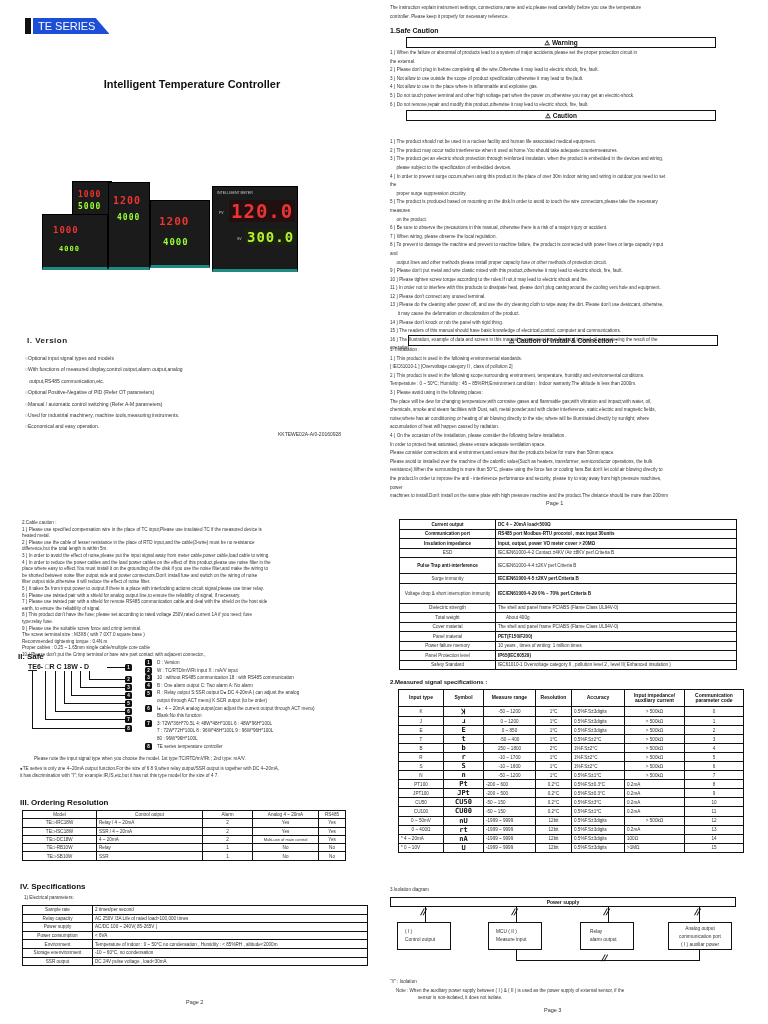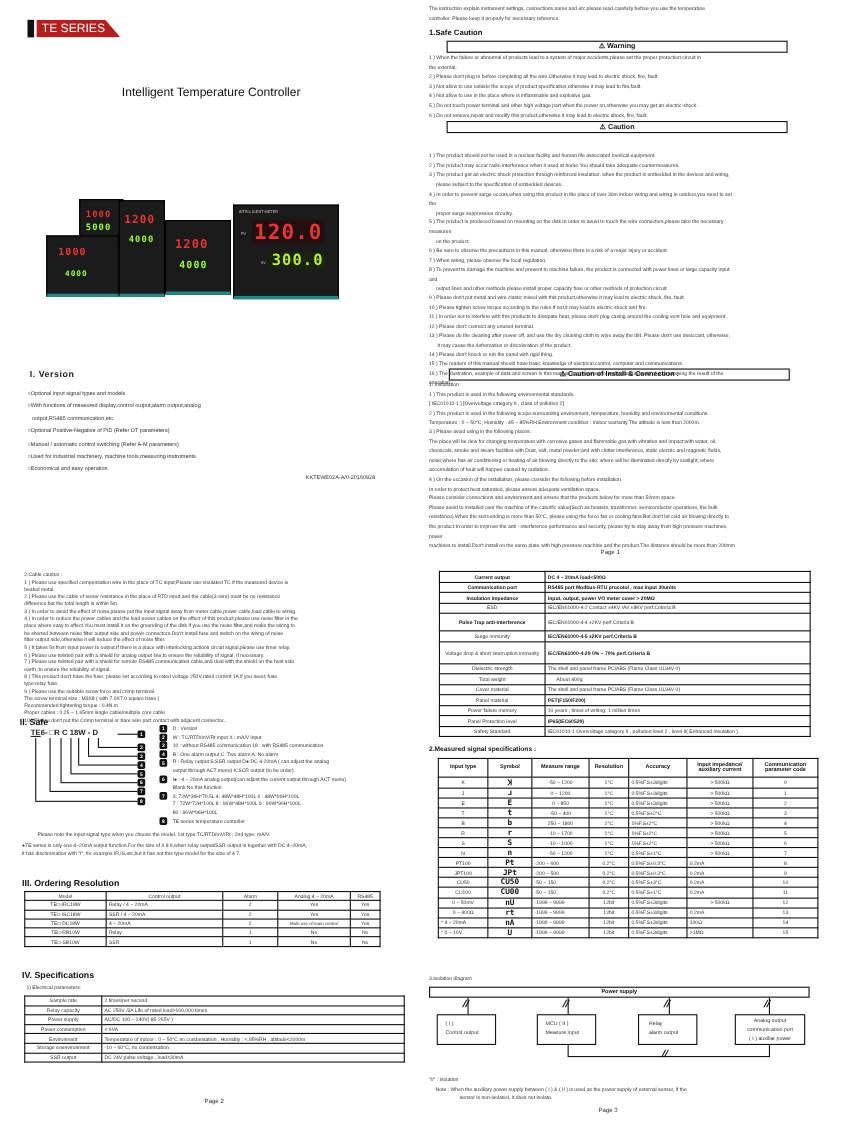--- a/index.html
+++ b/index.html
@@ -4,22 +4,22 @@
 <style>
 *{box-sizing:border-box;margin:0;padding:0}
 html,body{width:768px;height:1024px;background:#fff;overflow:hidden}
 body{position:relative;font-family:"Liberation Sans",sans-serif;color:#222}
 .page{position:absolute;background:#fff}
 .abs{position:absolute}
 .tiny{font-size:4.6px;line-height:6.6px;color:#333}
 
 .series-tag{position:absolute;left:25px;top:18px;height:16px;display:flex;align-items:stretch}
 .series-tag .bar{width:6px;background:#111;margin-right:2px}
-.series-tag .label{background:#b91c1c;color:#fff;font-size:11px;line-height:16px;padding:0 14px 0 5px;clip-path:polygon(0 0,82% 0,100% 100%,0 100%)}
-.cover-title{position:absolute;left:0;width:384px;text-align:center;font-weight:normal;color:#111}
+.series-tag .label{background:#1d4ed8;color:#fff;font-size:11px;line-height:16px;padding:0 14px 0 5px;clip-path:polygon(0 0,82% 0,100% 100%,0 100%)}
+.cover-title{position:absolute;left:0;width:384px;text-align:center;font-weight:bold;color:#111}
 .product-img{position:absolute;left:36px;top:178px;width:278px;height:95px}
 .unit{position:absolute;background:#1b1b1b;border:1px solid #000;border-bottom:3px solid #1e8a82}
 .lcd{position:absolute;font-family:"DejaVu Sans Mono",monospace;font-weight:bold;letter-spacing:1px}
 .feat-h{position:absolute;left:27px;top:336px;font-size:8px;font-weight:bold;letter-spacing:.5px}
 .feat-list{position:absolute;left:25px;top:353px;width:230px;font-size:5px;line-height:11.4px;color:#333}
 .feat-list li{list-style:none}
 .code-no{position:absolute;left:278px;top:431px;font-size:5px;color:#333}
 
 .sec-h{font-weight:bold;color:#111}
 .box-head{position:absolute;border:1px solid #111;text-align:center;font-weight:bold;font-size:6.5px;line-height:9px;color:#111}
@@ -68,21 +68,21 @@
     <div class="unit" style="left:72px;top:4px;width:42px;height:88px">
       <div class="lcd" style="left:4px;top:12px;color:#e33;font-size:10px">1200</div>
       <div class="lcd" style="left:8px;top:30px;color:#9f3;font-size:8px">4000</div>
     </div>
 
     <div class="unit" style="left:114px;top:22px;width:60px;height:68px">
       <div class="lcd" style="left:8px;top:14px;color:#e33;font-size:11px">1200</div>
       <div class="lcd" style="left:12px;top:36px;color:#9f3;font-size:9px">4000</div>
     </div>
 
-    <div class="unit" style="left:176px;top:8px;width:96px;height:86px">
+    <div class="unit" style="left:176px;top:8px;width:86px;height:86px">
       <div style="position:absolute;left:4px;top:4px;font-size:3.5px;color:#ccc">INTELLIGENT METER</div>
       <div style="position:absolute;left:6px;top:24px;font-size:3.5px;color:#ccc">PV</div>
       <div class="lcd" style="left:16px;top:13px;color:#e33;font-size:19px;background:#221010;padding:0 2px">120.0</div>
       <div style="position:absolute;left:24px;top:50px;font-size:3.5px;color:#ccc">SV</div>
       <div class="lcd" style="left:32px;top:42px;color:#b8f030;font-size:14px;background:#1a2210;padding:0 2px">300.0</div>
     </div>
   </div>
 
   <div class="feat-h">I. Version</div>
   <ul class="feat-list">

